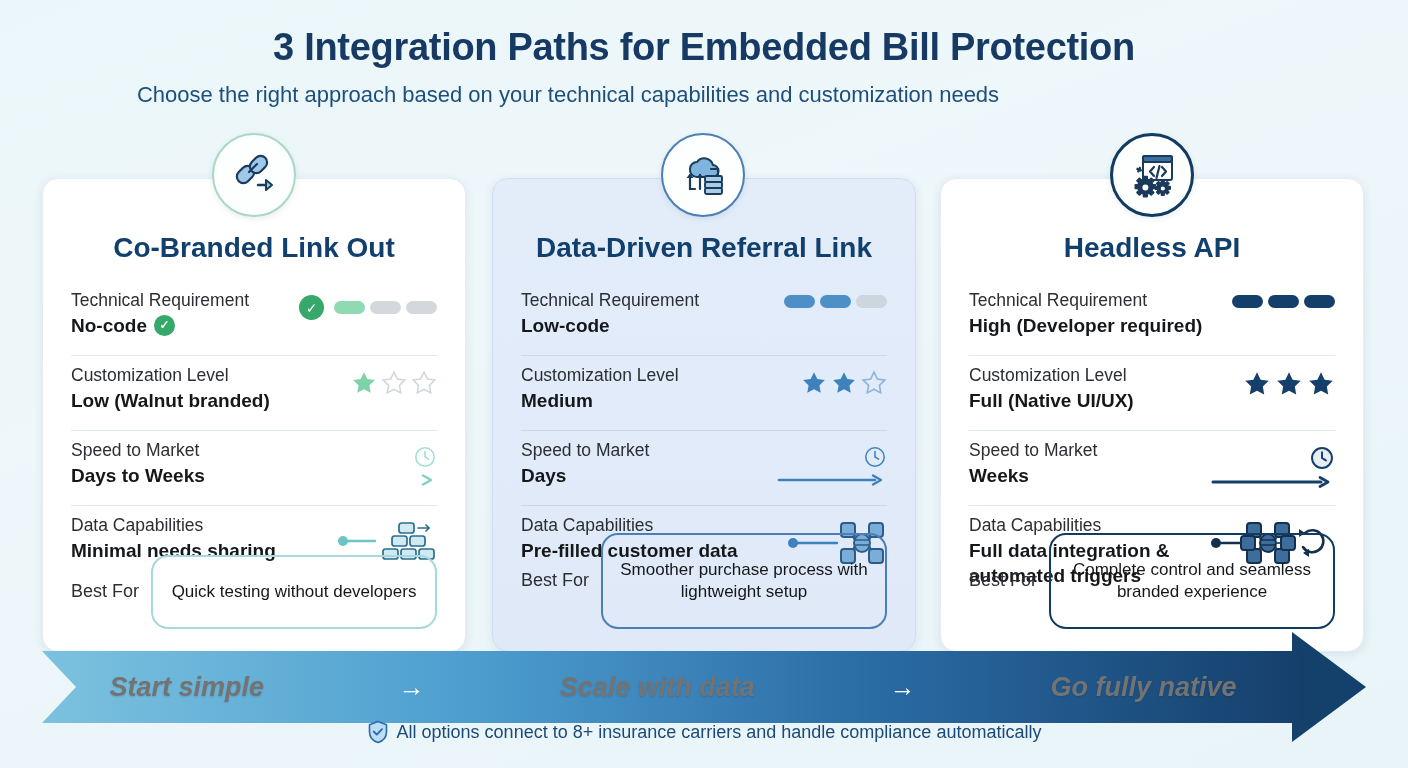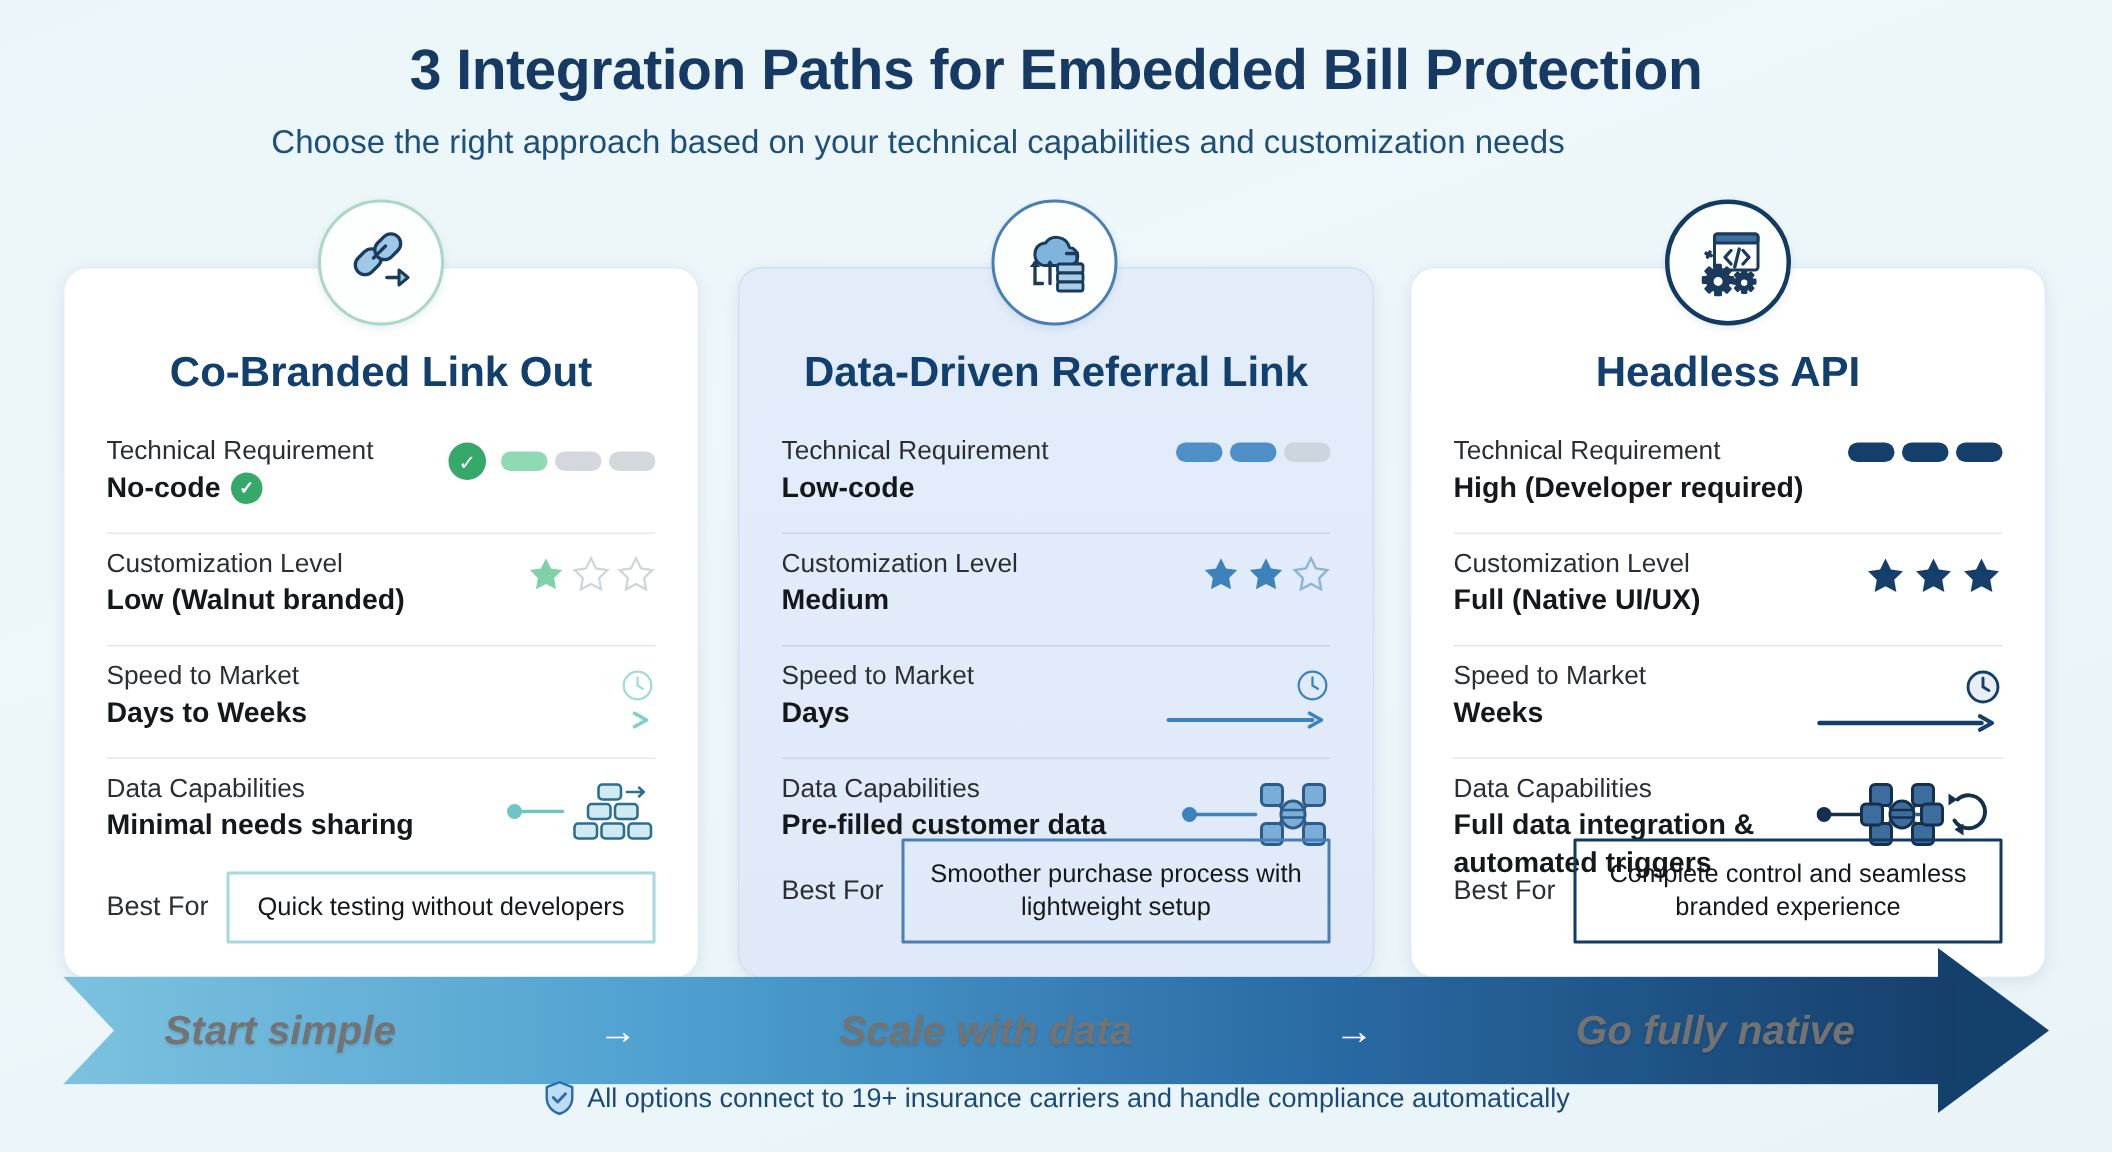--- a/index.html
+++ b/index.html
@@ -11,21 +11,21 @@
   }
   .stage{position:absolute;inset:0;}
 
   
   .title{
     position:absolute;top:26px;left:0;width:1408px;text-align:center;
     font-size:38px;font-weight:bold;color:#163a63;letter-spacing:-0.3px;
   }
   .subtitle{
     position:absolute;top:82px;left:0;width:1136px;text-align:center;
-    font-size:22px;color:#1d4f7c;font-weight:400;padding-left:44px;
+    font-size:22px;color:#1d4f7c;font-weight:400;
   }
 
   
   .card{
     position:absolute;top:178px;width:424px;height:474px;
     border-radius:16px;box-sizing:border-box;
     box-shadow:0 2px 10px rgba(30,70,110,.10);
   }
   .card.c1{left:42px;background:#ffffff;border:1px solid #e3edf3;}
   .card.c2{left:492px;background:linear-gradient(180deg,#e3edfa 0%,#dfe9f8 100%);border:1px solid #cfdef2;}
@@ -83,22 +83,22 @@
   
   .speed-art{display:flex;flex-direction:column;align-items:flex-end;gap:4px;}
 
   
   .bestfor-row{
     position:absolute;left:28px;right:28px;bottom:22px;
     display:flex;align-items:center;gap:12px;
   }
   .bestfor-label{font-size:18px;color:#2b2f33;white-space:nowrap;}
   .bestfor-box{
-    flex:1;border-radius:1px;box-sizing:border-box;
-    padding:11px 10px;text-align:center;font-size:17px;color:#15181b;line-height:1.3;
+    flex:1;border-radius:17px;box-sizing:border-box;
+    padding:24px 10px;text-align:center;font-size:17px;color:#15181b;line-height:1.3;
   }
   .bestfor-box.g1{border:2px solid #a6d8e0;background:transparent;}
   .bestfor-box.g2{border:2px solid #4a7fb5;background:transparent;}
   .bestfor-box.g3{border:2px solid #123b62;background:transparent;}
 
   
   .banner{
     position:absolute;left:42px;top:651px;width:1262px;height:72px;
     background:linear-gradient(90deg,#7cc2df 0%,#4e9fd0 33%,#2a6ba4 66%,#153f6b 100%);
     clip-path:polygon(0 0, 100% 0, 100% 100%, 0 100%, 34px 50%);
@@ -454,16 +454,16 @@
     <div class="banner-step">Scale with data</div>
     <div class="banner-arrow">→</div>
     <div class="banner-step">Go fully native</div>
   </div>
 
   <div class="footer">
     <svg width="22" height="24" viewBox="0 0 22 24">
       <path d="M11 1.5l8.5 3.2v7.1c0 5.3-3.6 9.3-8.5 10.7C6.1 21.1 2.5 17.1 2.5 11.8V4.7z" fill="#bedcf4" stroke="#2a6bab" stroke-width="1.6" stroke-linejoin="round"></path>
       <path d="M6.8 11.6l3 3 5.2-5.4" fill="none" stroke="#2a6bab" stroke-width="1.9" stroke-linecap="round" stroke-linejoin="round"></path>
     </svg>
-    <span>All options connect to 19+ insurance carriers and handle compliance automatically</span>
+    <span>All options connect to 8+ insurance carriers and handle compliance automatically</span>
   </div>
 
 </div>
 
 </body></html>

